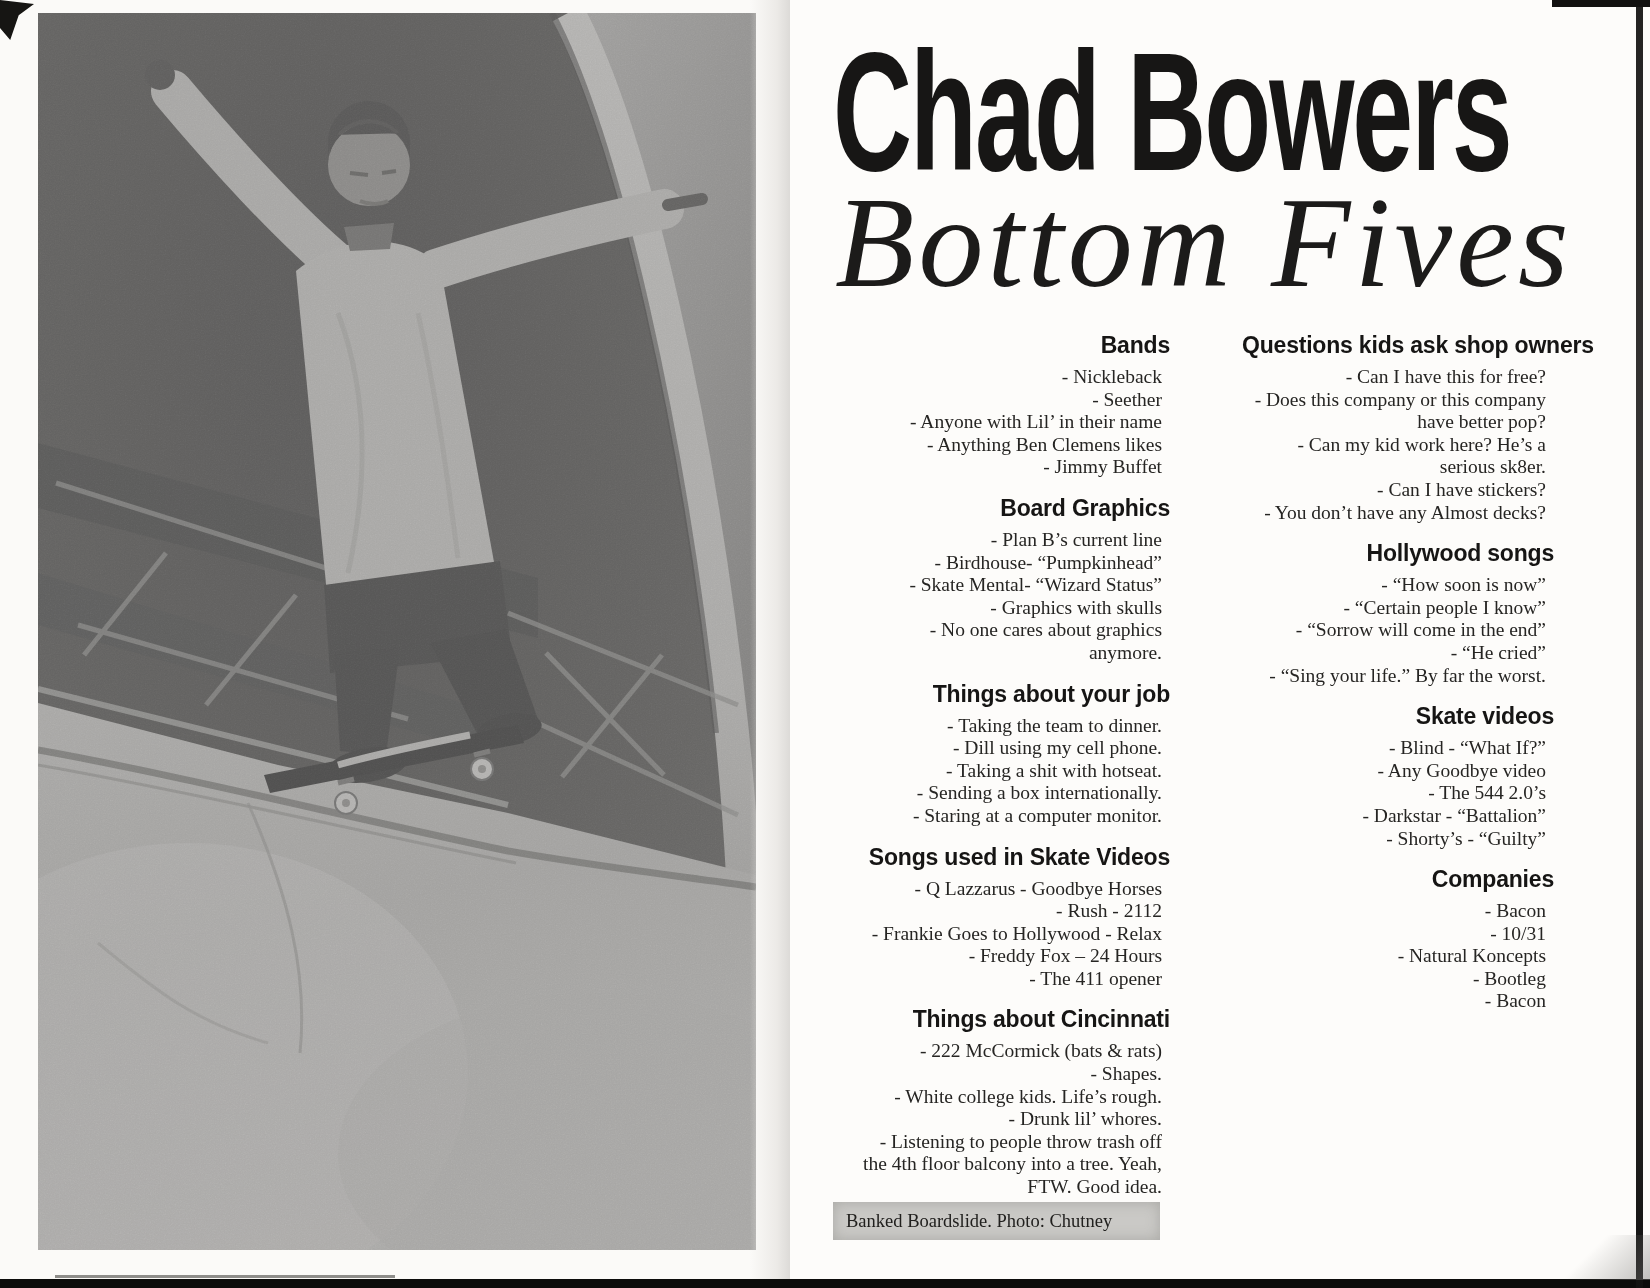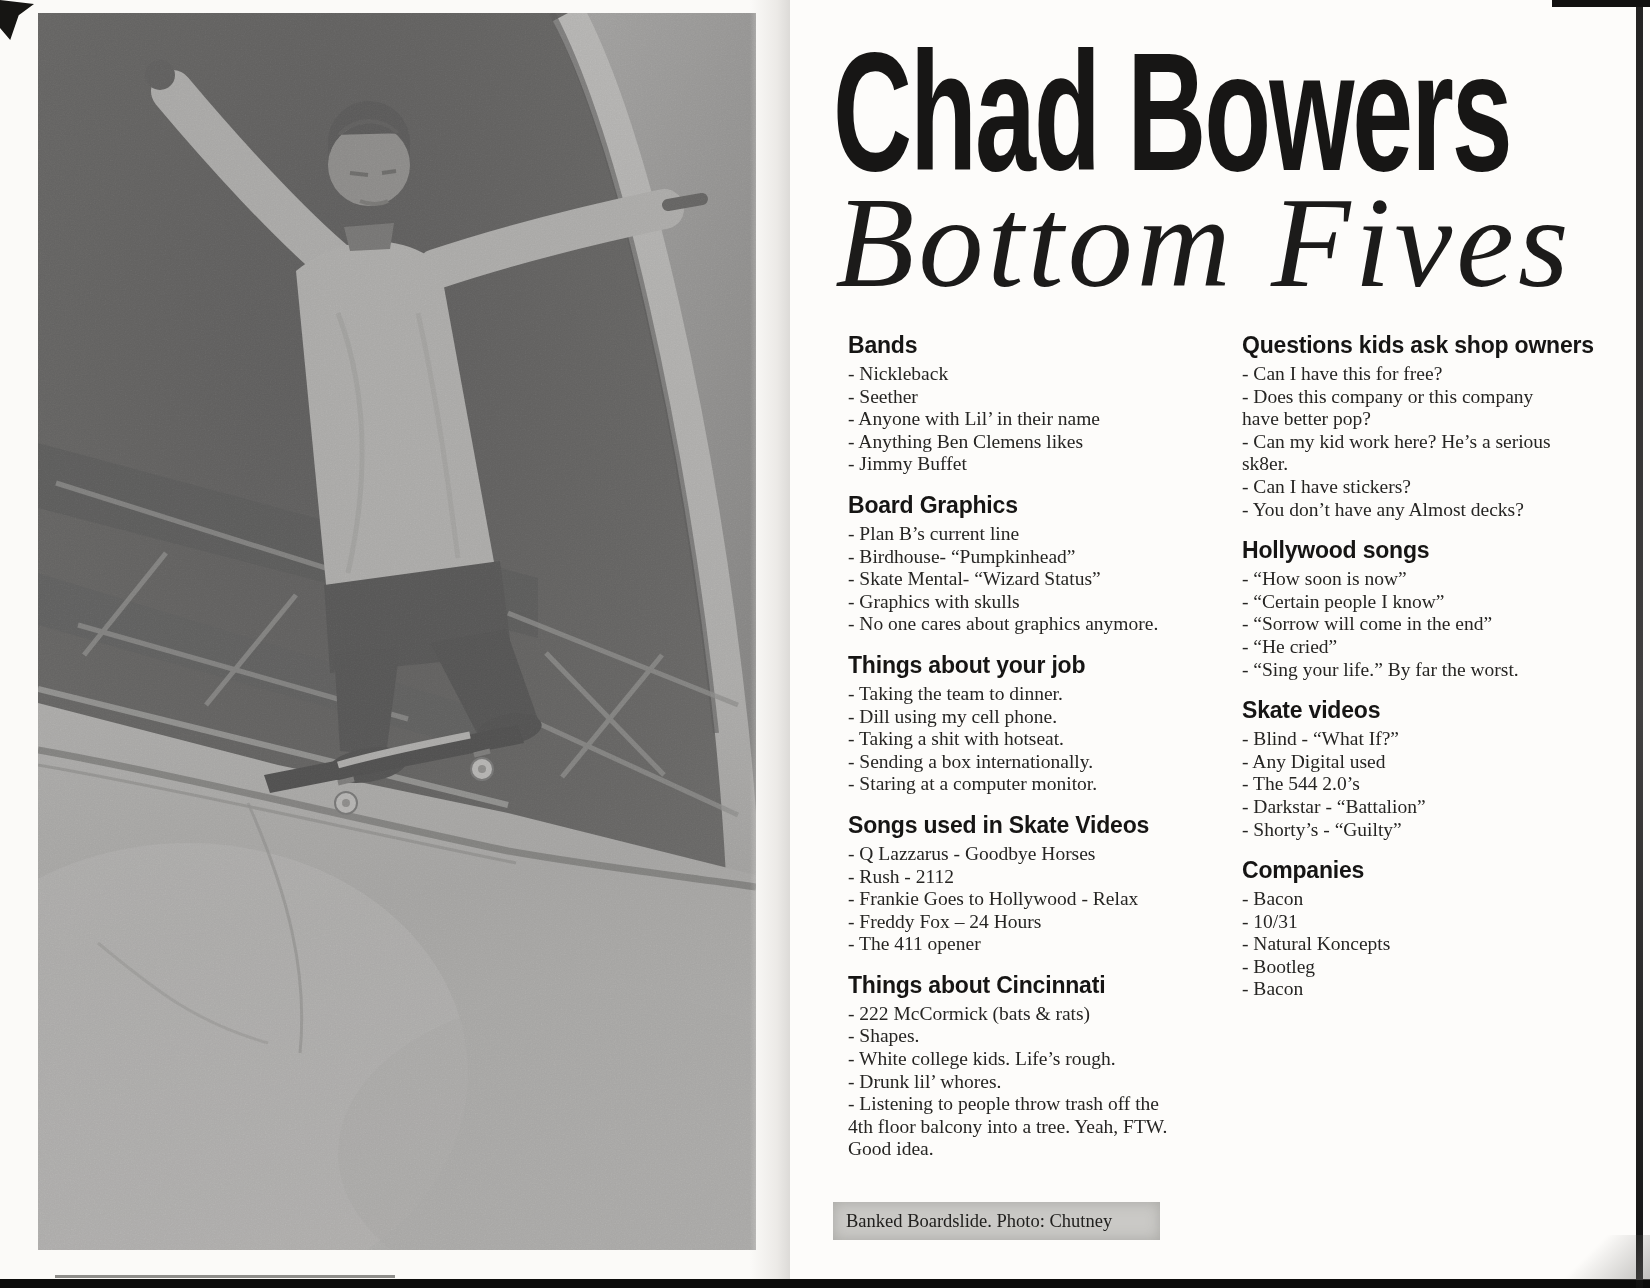--- a/index.html
+++ b/index.html
@@ -49,24 +49,24 @@
     font-family:"Liberation Serif", serif;font-style:italic;font-weight:normal;
     font-size:130px;line-height:130px;letter-spacing:4px;color:#1c1b1a;
   }
   .col{position:absolute;top:332px;}
   .col-left{left:848px;width:322px;}
   .col-right{left:1242px;width:312px;}
   .section{margin:0 0 0 0;}
   .section h3{
     font-family:"Liberation Sans", sans-serif;font-weight:bold;
     font-size:23px;line-height:26px;margin:16px 0 5px 0;color:#161514;
-    letter-spacing:-0.2px;white-space:nowrap;
+    letter-spacing:-0.2px;white-space:nowrap;text-align:right;
   }
   .section:first-child h3{margin-top:0;}
-  .section ul{list-style:none;margin:0;padding:0;}
+  .section ul{list-style:none;margin:8px;padding:0;text-align:right;}
   .section li{
     font-family:"Liberation Serif", serif;
     font-size:19.5px;line-height:22.6px;color:#262523;
   }
   .caption-bar{
     position:absolute;left:833px;top:1202px;width:327px;height:38px;
     background:#cac9c6;box-shadow:inset 0 0 14px rgba(110,108,104,.35);
   }
   .caption-bar span{
     display:block;padding-left:13px;font-family:"Liberation Serif", serif;
@@ -261,21 +261,21 @@
         <li>- “Certain people I know”</li>
         <li>- “Sorrow will come in the end”</li>
         <li>- “He cried”</li>
         <li>- “Sing your life.” By far the worst.</li>
       </ul>
     </div>
     <div class="section">
       <h3>Skate videos</h3>
       <ul>
         <li>- Blind - “What If?”</li>
-        <li>- Any Digital used</li>
+        <li>- Any Goodbye video</li>
         <li>- The 544 2.0’s</li>
         <li>- Darkstar - “Battalion”</li>
         <li>- Shorty’s - “Guilty”</li>
       </ul>
     </div>
     <div class="section">
       <h3>Companies</h3>
       <ul>
         <li>- Bacon</li>
         <li>- 10/31</li>

